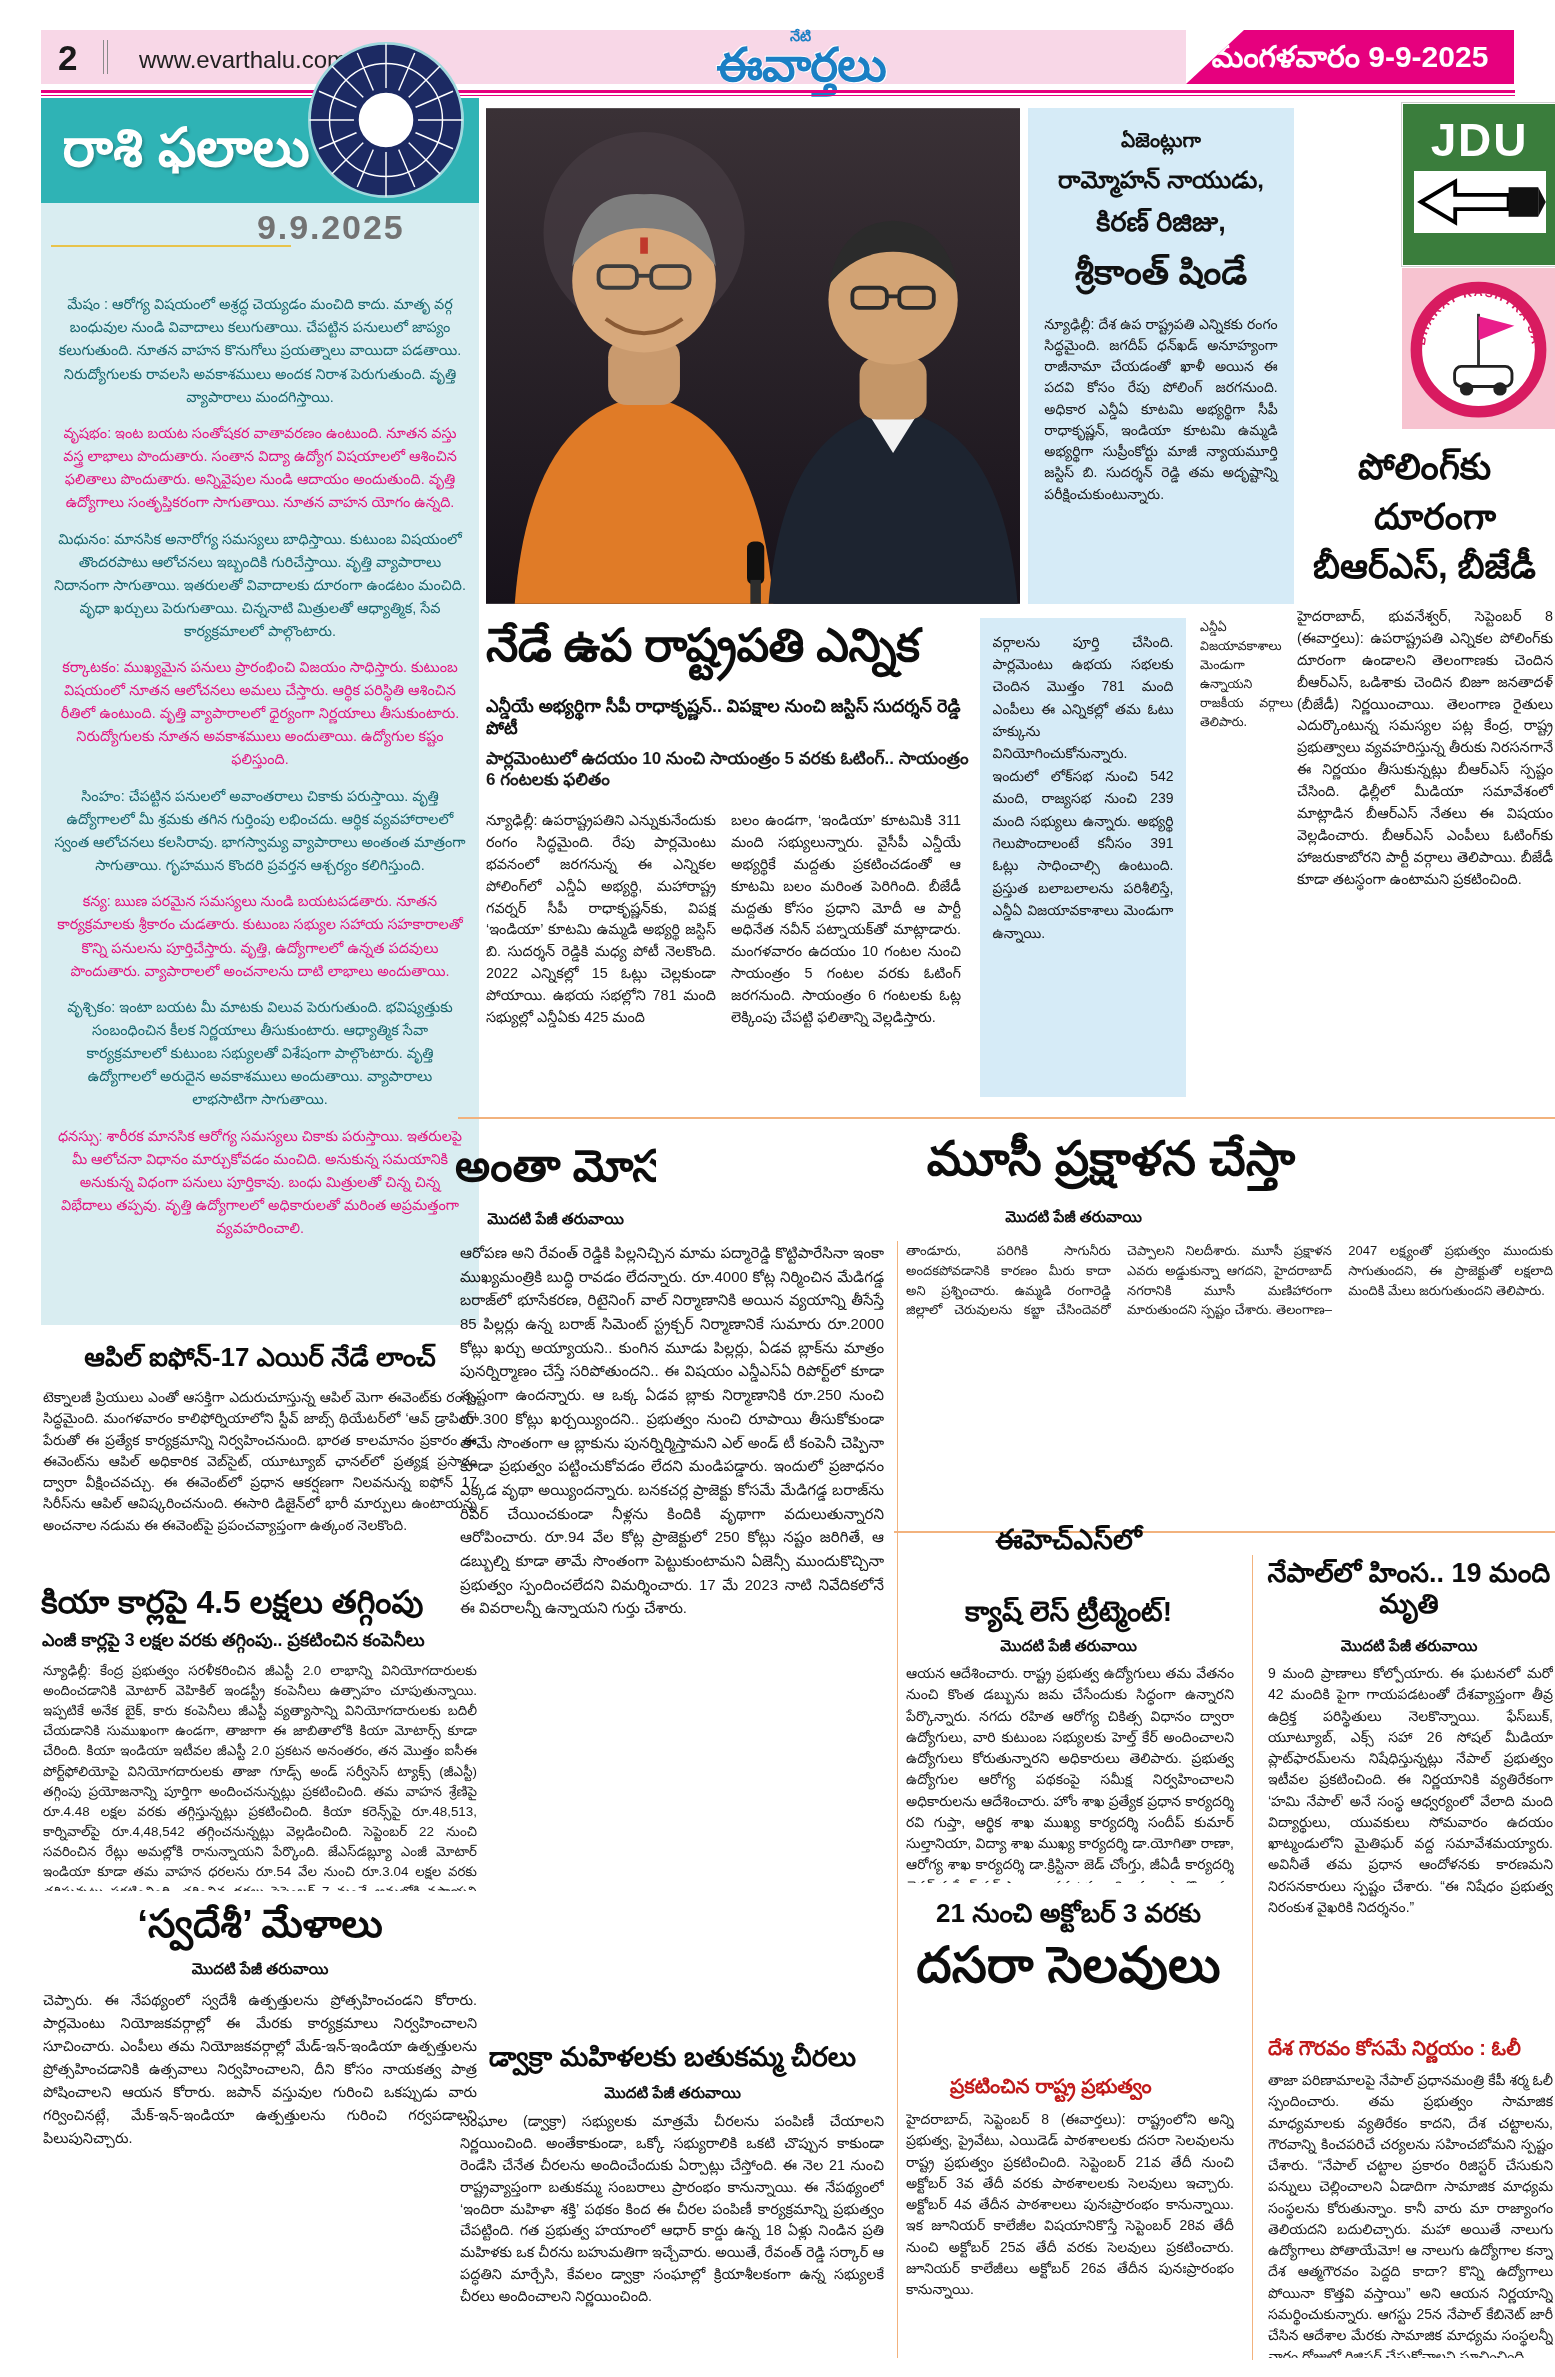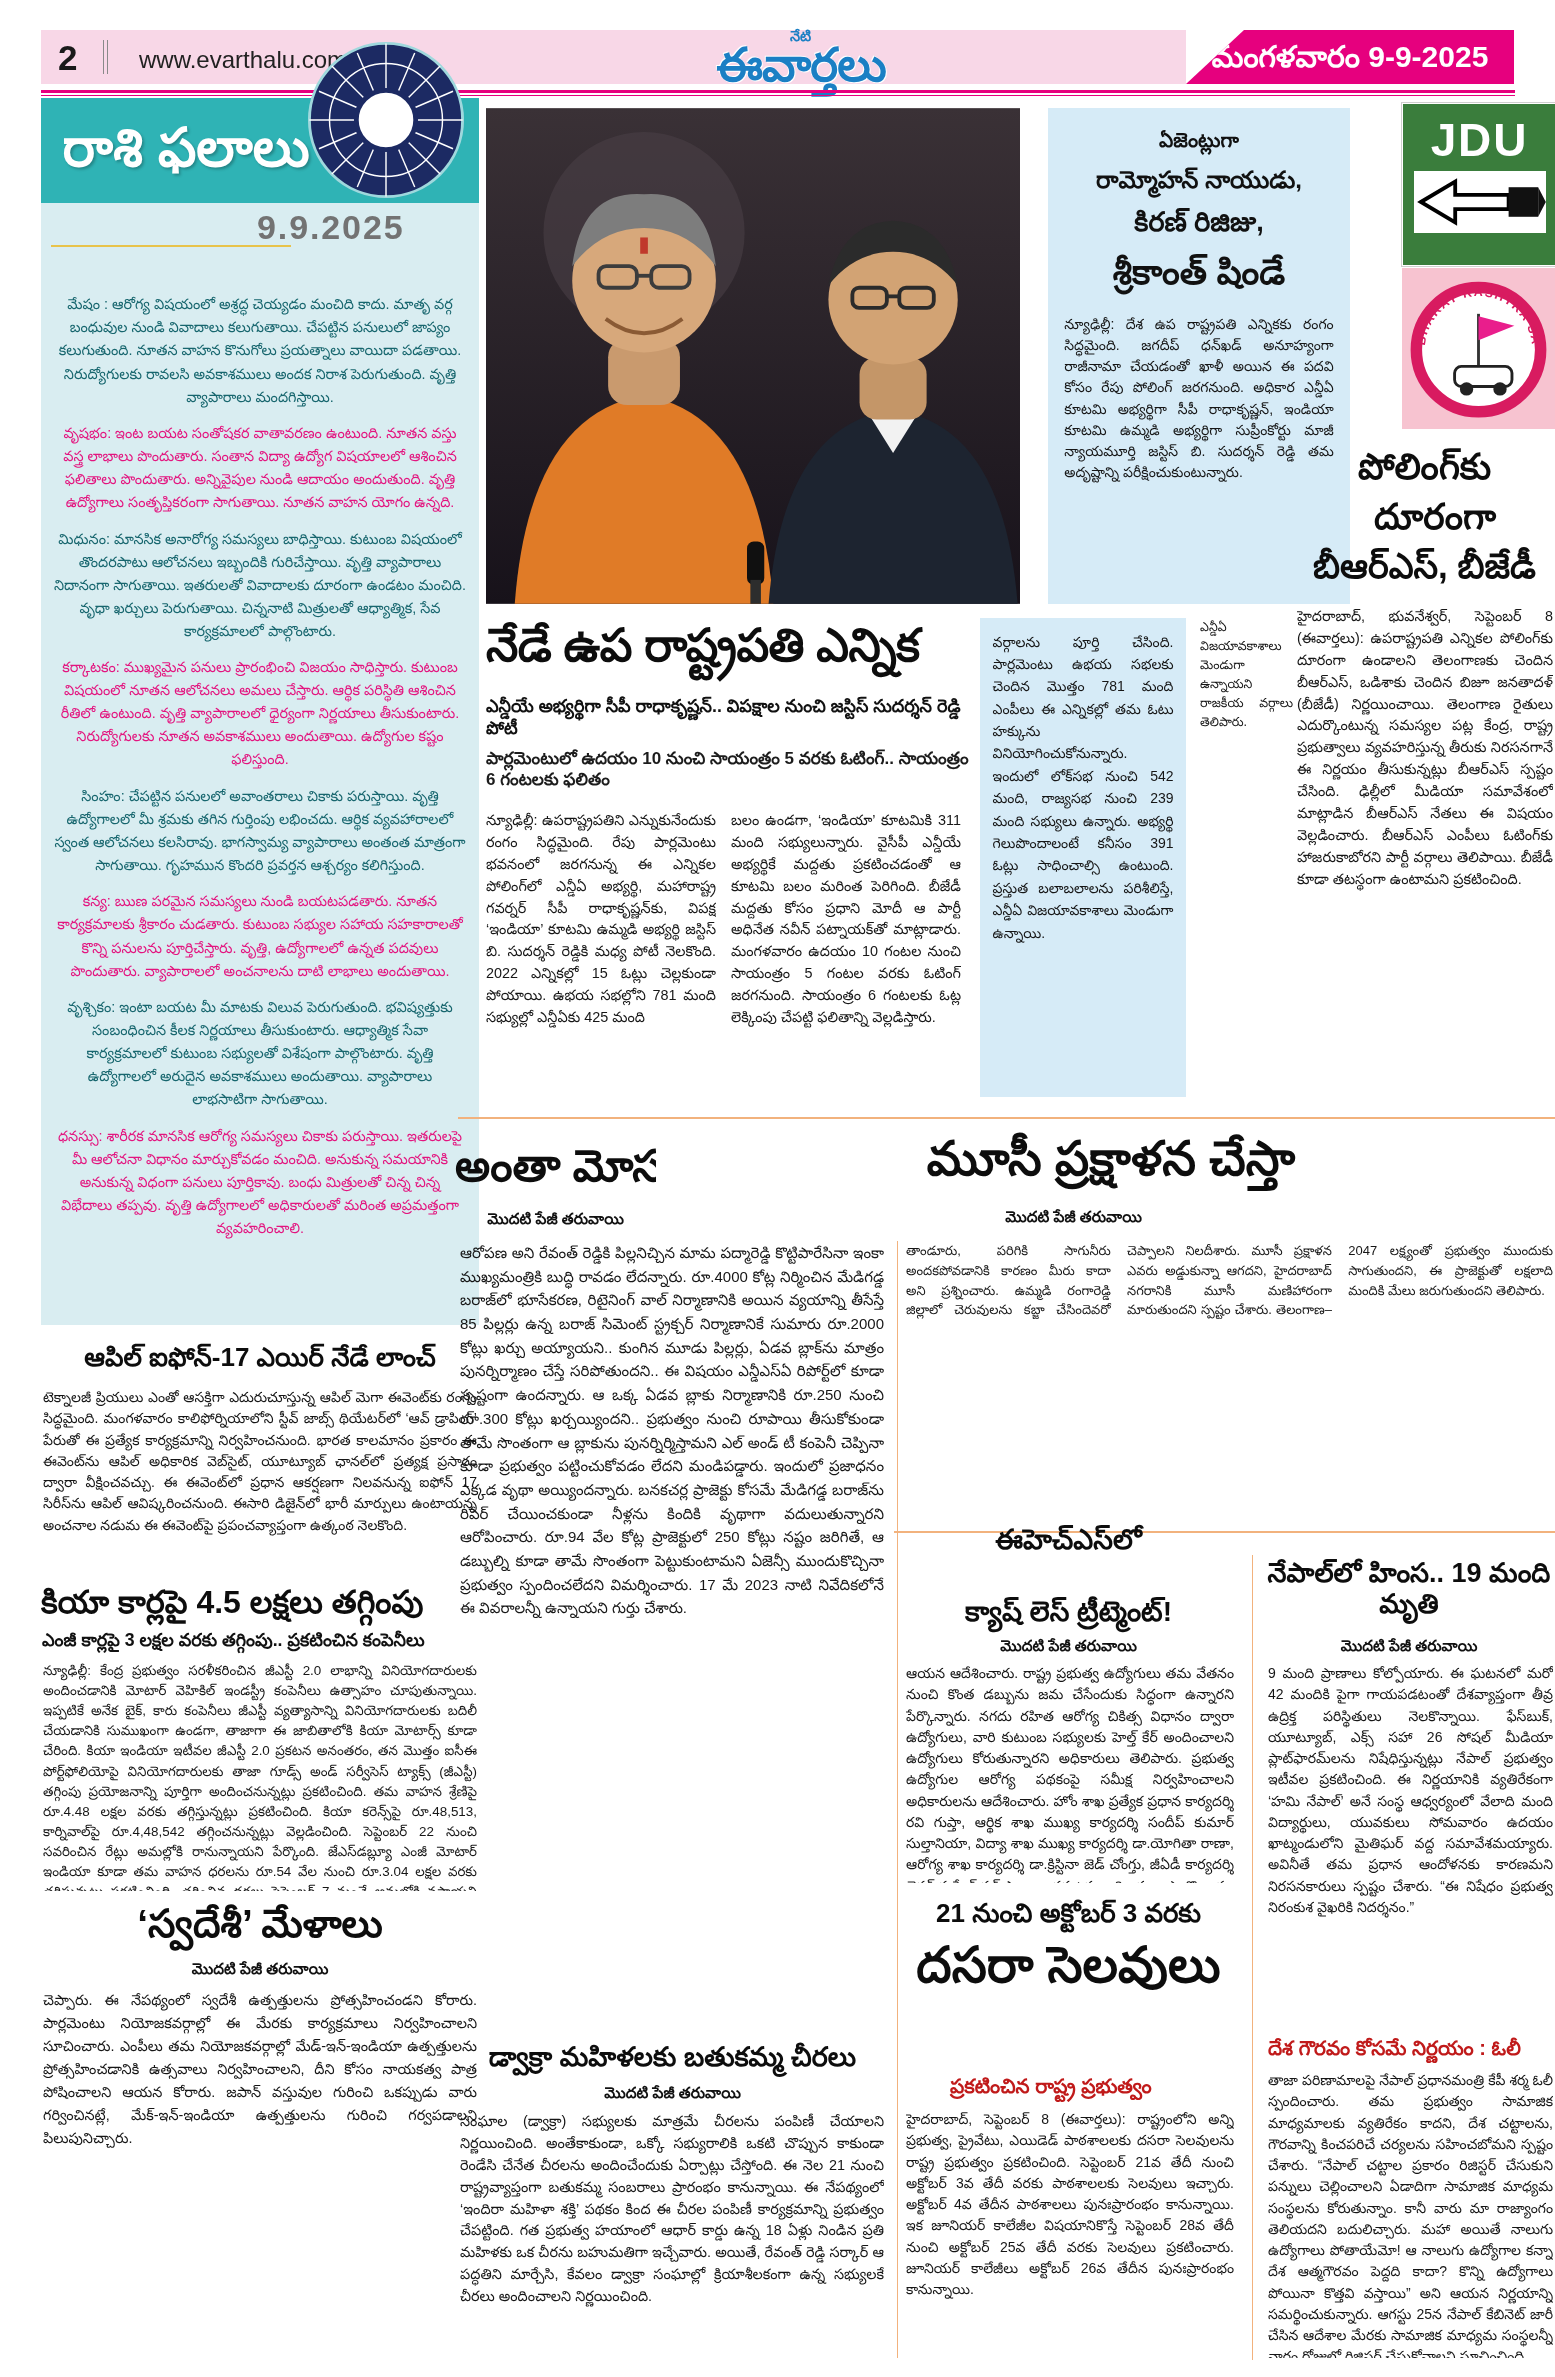--- a/index.html
+++ b/index.html
@@ -136,21 +136,21 @@
     <rect x="765" y="375" width="72" height="42" rx="14" fill="none" stroke="#2b2b2b" stroke-width="8"></rect>
     <rect x="863" y="375" width="72" height="42" rx="14" fill="none" stroke="#2b2b2b" stroke-width="8"></rect>
     <line x1="837" y1="393" x2="863" y2="393" stroke="#2b2b2b" stroke-width="8"></line>
   </g>
   <g>
     <rect x="545" y="905" width="36" height="90" rx="14" fill="#101010"></rect>
     <rect x="552" y="985" width="22" height="50" fill="#2d2d2d"></rect>
   </g>
 </svg>
 
-<div class="abs blue-box clip" style="left:1028px;top:108px;width:302px;height:496px;padding:14.4px 16.3px;box-sizing:border-box;margin-left:20px;">
+<div class="abs blue-box clip" style="left:1028px;top:108px;width:266px;height:496px;padding:14.4px 16.3px;box-sizing:border-box;">
   <div class="ctr bold" style="font-size:20px;margin-top:6.7px;">ఏజెంట్లుగా</div>
   <div class="ctr bold" style="font-size:24px;margin-top:8.6px;">రామ్మోహన్ నాయుడు,</div>
   <div class="ctr bold" style="font-size:27px;margin-top:7.7px;">కిరణ్ రిజిజు,</div>
   <div class="ctr bold" style="font-size:35px;margin-top:7.7px;">శ్రీకాంత్ షిండే</div>
   <div class="body-txt just" style="margin-top:12.5px;font-size:14px;">న్యూఢిల్లీ: దేశ ఉప రాష్ట్రపతి ఎన్నికకు రంగం సిద్ధమైంది. జగదీప్ ధన్‌ఖడ్ అనూహ్యంగా రాజీనామా చేయడంతో ఖాళీ అయిన ఈ పదవి కోసం రేపు పోలింగ్ జరగనుంది. అధికార ఎన్డీఏ కూటమి అభ్యర్థిగా సీపీ రాధాకృష్ణన్, ఇండియా కూటమి ఉమ్మడి అభ్యర్థిగా సుప్రీంకోర్టు మాజీ న్యాయమూర్తి జస్టిస్ బి. సుదర్శన్ రెడ్డి తమ అదృష్టాన్ని పరీక్షించుకుంటున్నారు.</div>
 </div>
 
 <div class="abs jdu-box clip" style="left:1402px;top:103px;width:153px;height:161px;">
   <div class="ctr jdu-label" style="margin-top:8.6px;">JDU</div>
   <div style="background:#ffffff;margin:4.8px 10.5px;height:62px;position:relative;">

